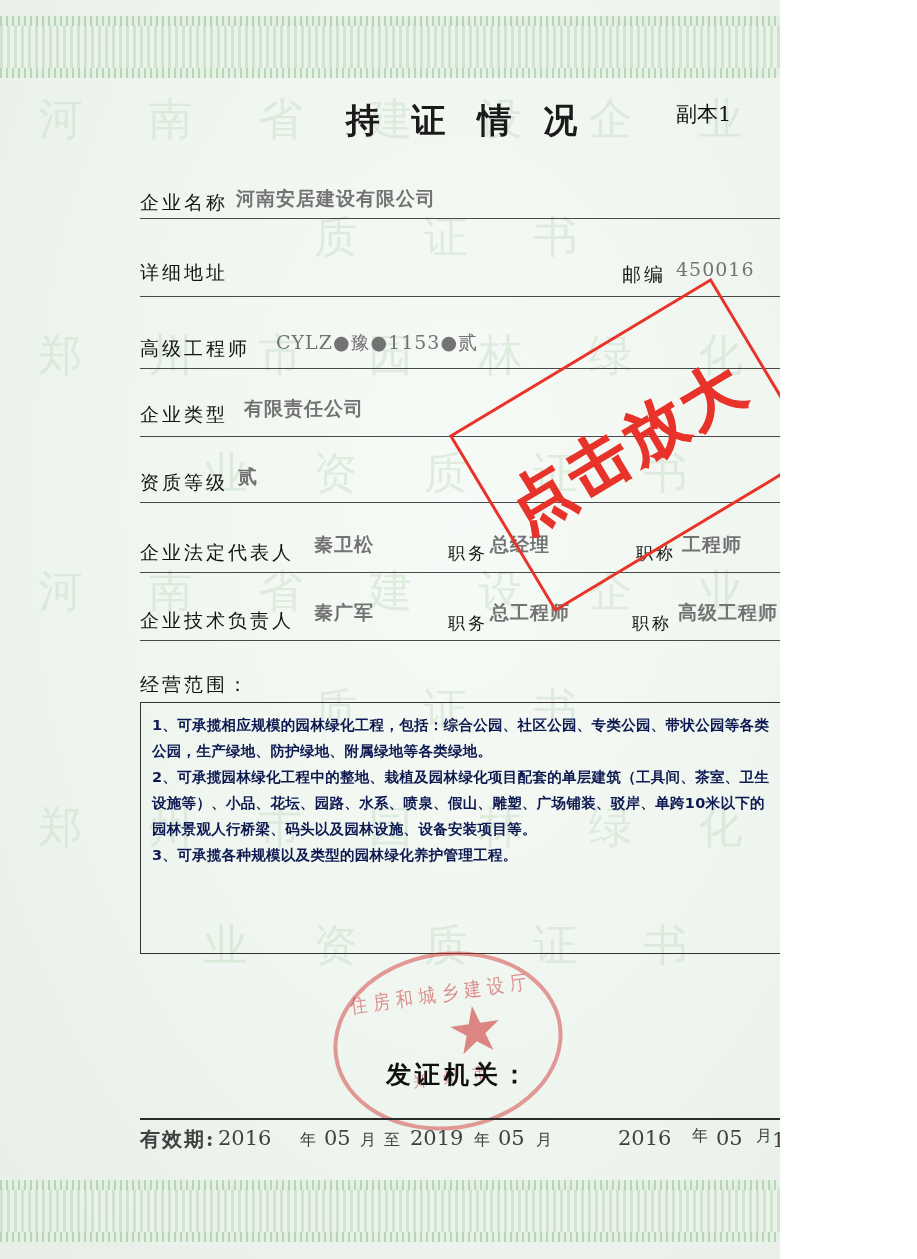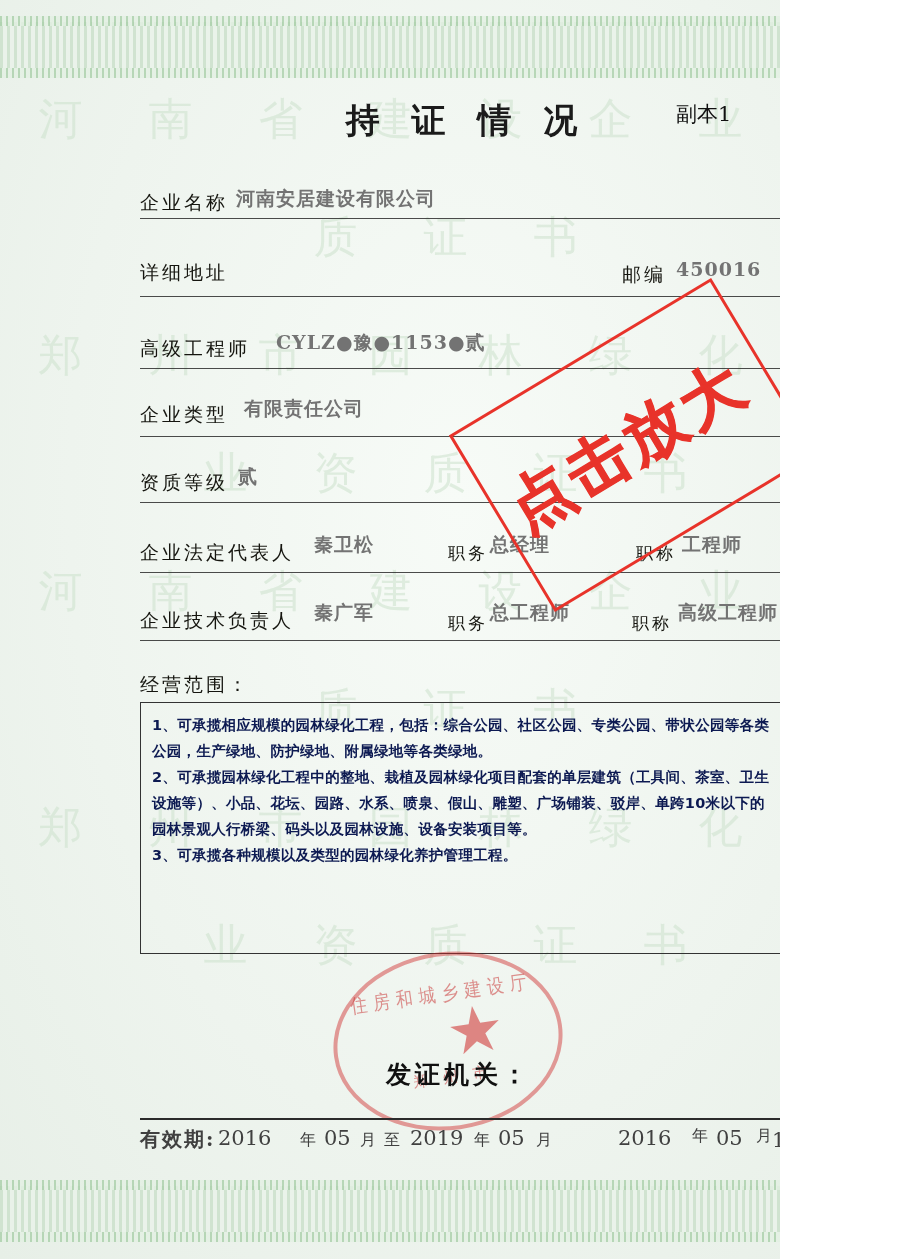--- a/index.html
+++ b/index.html
@@ -66,21 +66,21 @@
   }
   .lbl{
     position:absolute;font-family:"DejaVu Serif", serif;
     font-size:19px;color:#15150f;letter-spacing:3px;
   }
   .val{
     position:absolute;font-family:"DejaVu Sans", sans-serif;
     font-size:19px;color:#737373;font-weight:bold;
     letter-spacing:1px;
   }
-  .val.mono{font-family:"DejaVu Serif", serif;font-weight:bold;text-align:center;}
+  .val.mono{font-family:"DejaVu Serif", serif;font-weight:normal;text-align:center;}
   .scope-label{
     position:absolute;left:140px;top:672px;
     font-family:"DejaVu Serif", serif;font-size:19px;letter-spacing:3px;color:#15150f;
   }
   .scope-box{
     position:absolute;left:140px;top:702px;width:640px;height:250px;
     border:1px solid #333;
     background:transparent;
   }
   .scope-text{

